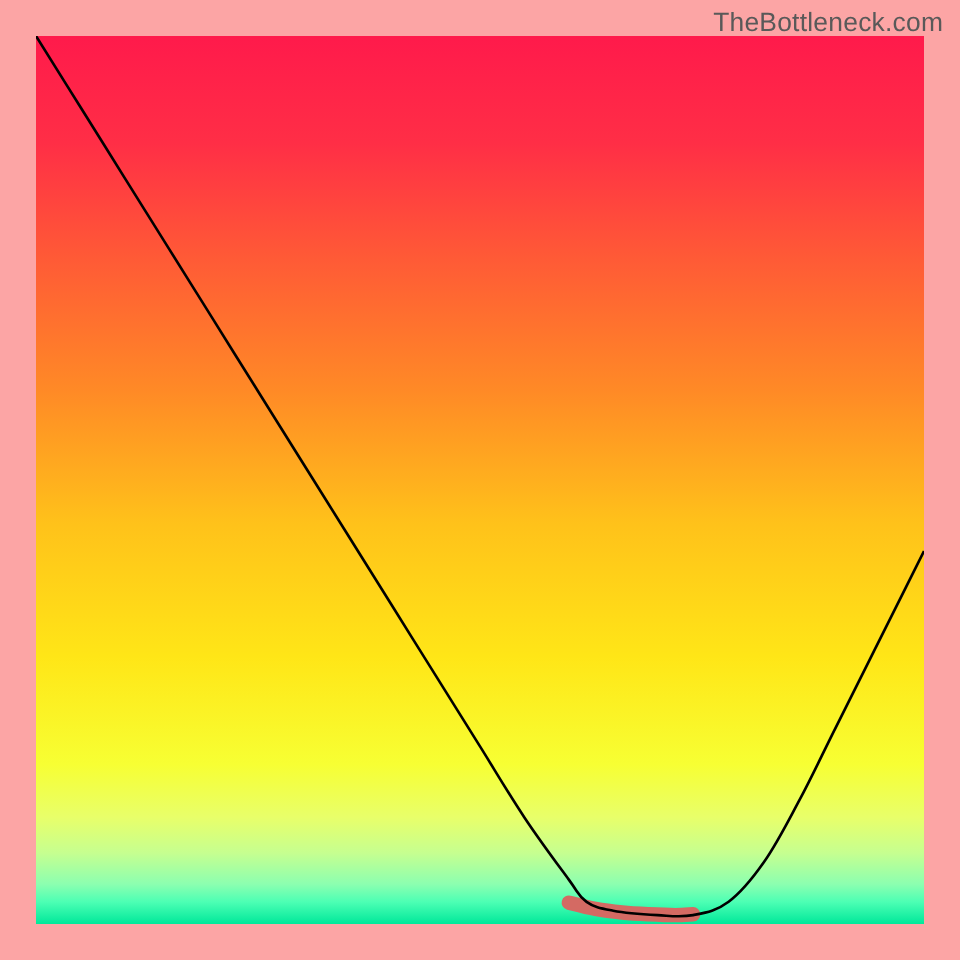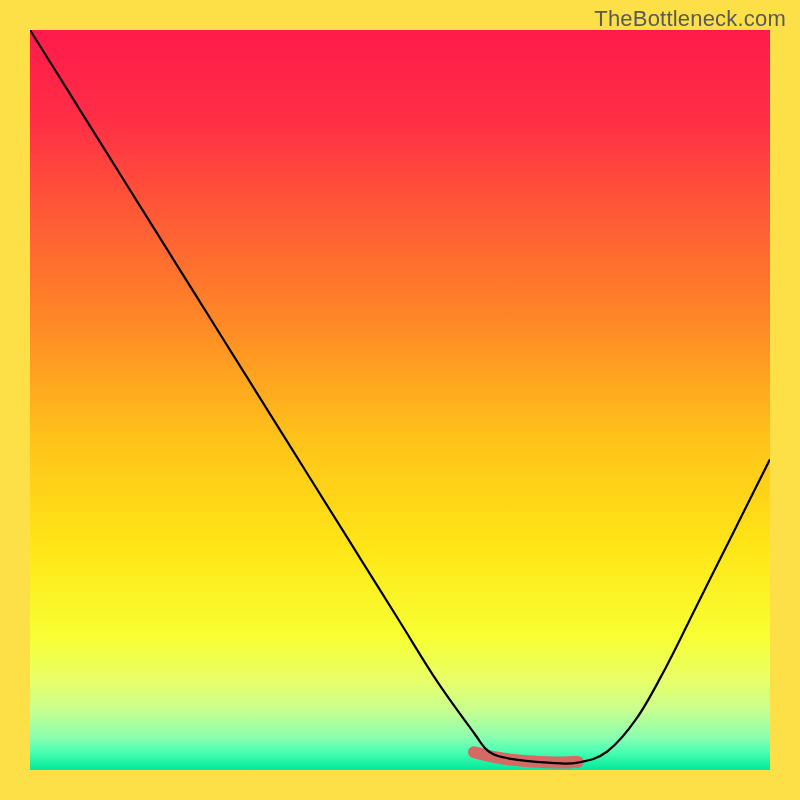--- a/index.html
+++ b/index.html
@@ -1,21 +1,21 @@
 <!DOCTYPE html>
 <html><head>
 <meta charset="utf-8">
 <style>
   * { margin: 0; padding: 0; box-sizing: border-box; }
   html, body { width: 800px; height: 800px; overflow: hidden; background: #000; }
   .frame {
     position: absolute;
     top: 0; left: 0;
     width: 800px; height: 800px;
-    background: #fde047;
+    background: #fca5a5;
   }
   .watermark {
     position: absolute;
     top: 6px;
     right: 14px;
     font-family: Arial, Helvetica, sans-serif;
     font-size: 22px;
     color: #595959;
     letter-spacing: 0.2px;
   }

